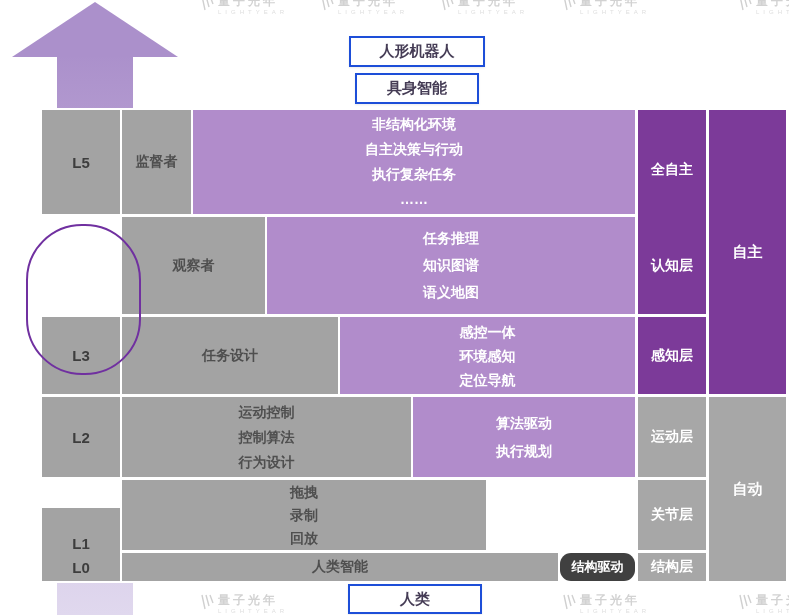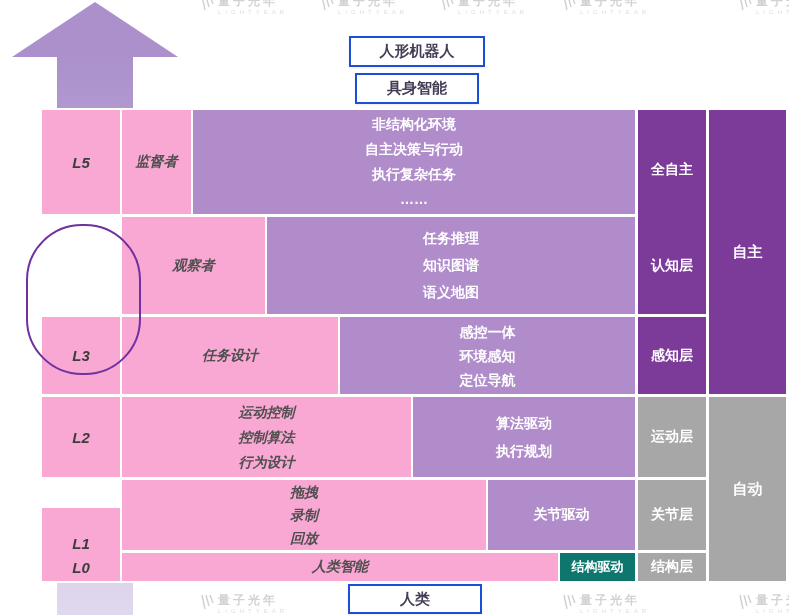--- a/index.html
+++ b/index.html
@@ -23,23 +23,23 @@
   .table-backing{
     position:absolute;left:38px;top:108px;width:751px;height:475px;
     background:#ffffff;z-index:1;
   }
   
   .cell{
     position:absolute;z-index:2;display:flex;align-items:center;justify-content:center;
     font-weight:bold;font-size:14px;text-align:center;box-sizing:border-box;
   }
   .col{flex-direction:column;}
-  .gray{background:#f9a8d4;color:#4f4f4f;font-style:italic;}
+  .gray{background:#a3a3a3;color:#4f4f4f;}
   .purple{background:#b18ccb;color:#ffffff;}
-  .lpurple{background:#0f766e;color:#ffffff;font-size:13px;}
+  .lpurple{background:#404040;color:#ffffff;font-size:13px;border-radius:11px;}
   .darkp{background:#7c3a99;color:#ffffff;}
   .midgray{background:#a7a7a7;color:#ffffff;}
   .lvl{font-size:15px;color:#3d3d3d;}
   .group{font-size:15px;}
   
   .obox{
     position:absolute;z-index:2;background:#ffffff;border:2px solid #1d4ed8;
     display:flex;align-items:center;justify-content:center;
     font-weight:bold;font-size:15px;color:#453c55;
     box-shadow:0 1px 2px rgba(0,0,0,0.08);
@@ -184,21 +184,20 @@
     <span>执行规划</span>
   </div>
   <div class="cell midgray" style="left:638px;top:397px;width:68px;height:80px">运动层</div>
 
   <div class="cell gray lvl" style="left:42px;top:508px;width:78px;height:70px">L1</div>
   <div class="cell gray col" style="left:122px;top:480px;width:364px;height:70px;line-height:23px">
     <span>拖拽</span>
     <span>录制</span>
     <span>回放</span>
   </div>
-  <div class="cell purple" style="left:488px;top:480px;width:147px;height:70px">关节驱动</div>
   <div class="cell midgray" style="left:638px;top:480px;width:68px;height:70px">关节层</div>
 
   <div class="cell gray lvl" style="left:42px;top:553px;width:78px;height:28px">L0</div>
   <div class="cell gray" style="left:122px;top:553px;width:436px;height:28px">人类智能</div>
   <div class="cell lpurple" style="left:560px;top:553px;width:75px;height:28px">结构驱动</div>
   <div class="cell midgray" style="left:638px;top:553px;width:68px;height:28px">结构层</div>
 
   <div class="cell darkp group" style="left:709px;top:110px;width:77px;height:284px">自主</div>
   <div class="cell midgray group" style="left:709px;top:397px;width:77px;height:184px">自动</div>
 

